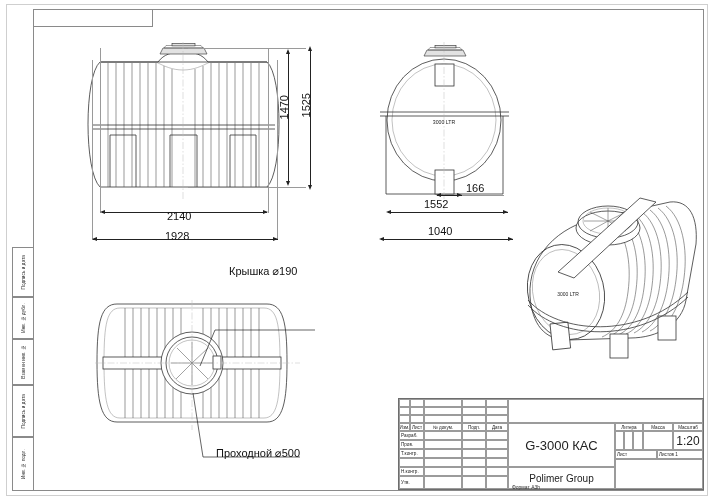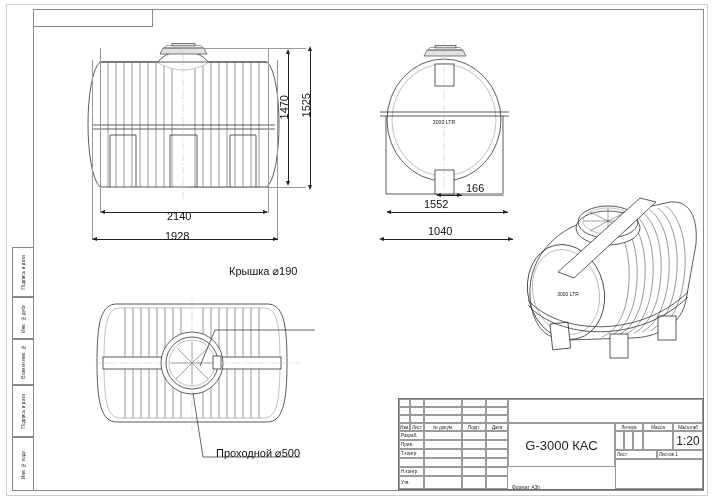--- a/index.html
+++ b/index.html
@@ -337,20 +337,21 @@
 
     <div class="c" style="left:0;top:77px;width:25px;height:13px;">Утв.</div>
     <div class="c" style="left:25px;top:77px;width:38px;height:13px;"></div>
     <div class="c" style="left:63px;top:77px;width:24px;height:13px;"></div>
     <div class="c" style="left:87px;top:77px;width:22px;height:13px;"></div>
 
     <div class="c" style="left:109px;top:0;width:195px;height:24px;"></div>
 
     <div class="c ctr big" style="left:109px;top:24px;width:107px;height:44px;">G-3000 КАС</div>
 
+    <div class="c ctr med" style="left:109px;top:68px;width:107px;height:22px;">Polimer Group</div>
 
     <div class="c ctr" style="left:216px;top:24px;width:28px;height:8px;">Литера</div>
     <div class="c ctr" style="left:244px;top:24px;width:30px;height:8px;">Масса</div>
     <div class="c ctr" style="left:274px;top:24px;width:30px;height:8px;">Масштаб</div>
 
     <div class="c" style="left:216px;top:32px;width:9px;height:19px;"></div>
     <div class="c" style="left:225px;top:32px;width:9px;height:19px;"></div>
     <div class="c" style="left:234px;top:32px;width:10px;height:19px;"></div>
     <div class="c" style="left:244px;top:32px;width:30px;height:19px;"></div>
     <div class="c ctr sc" style="left:274px;top:32px;width:30px;height:19px;">1:20</div>

